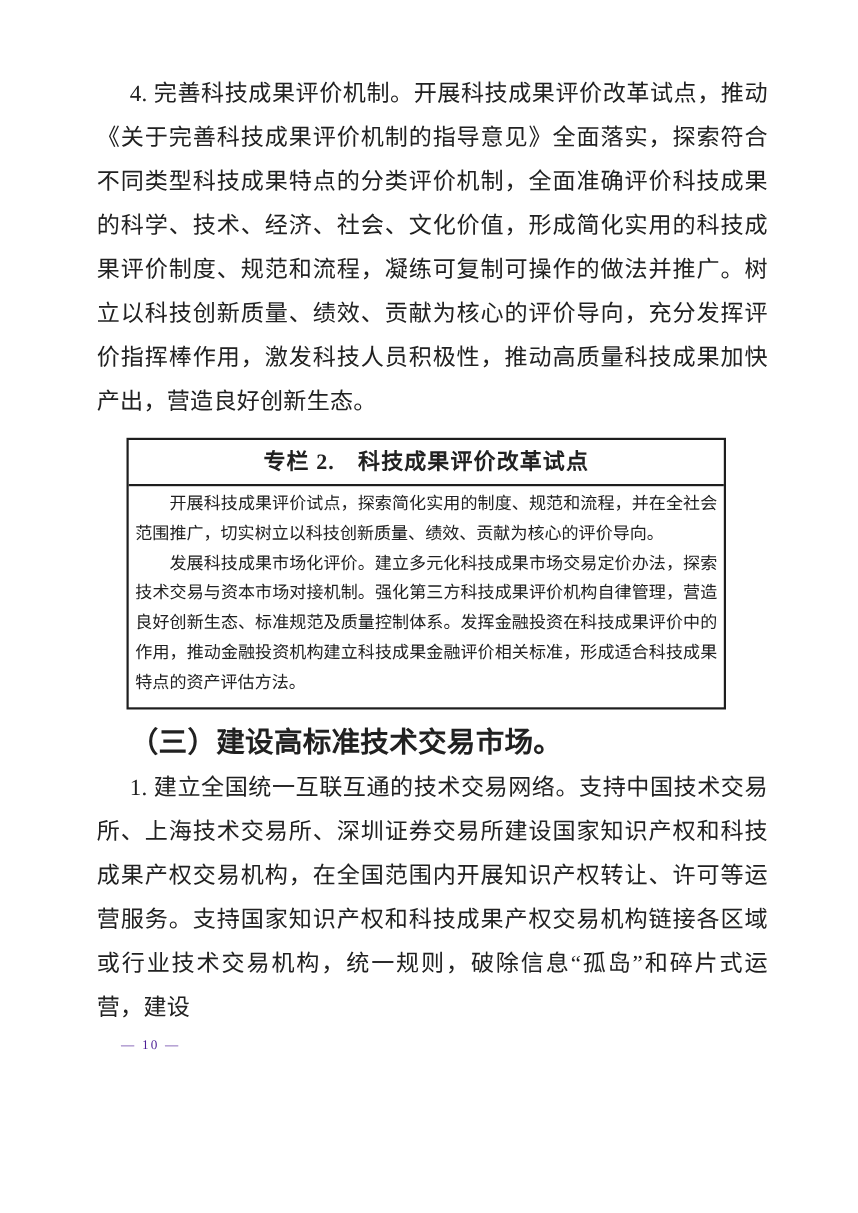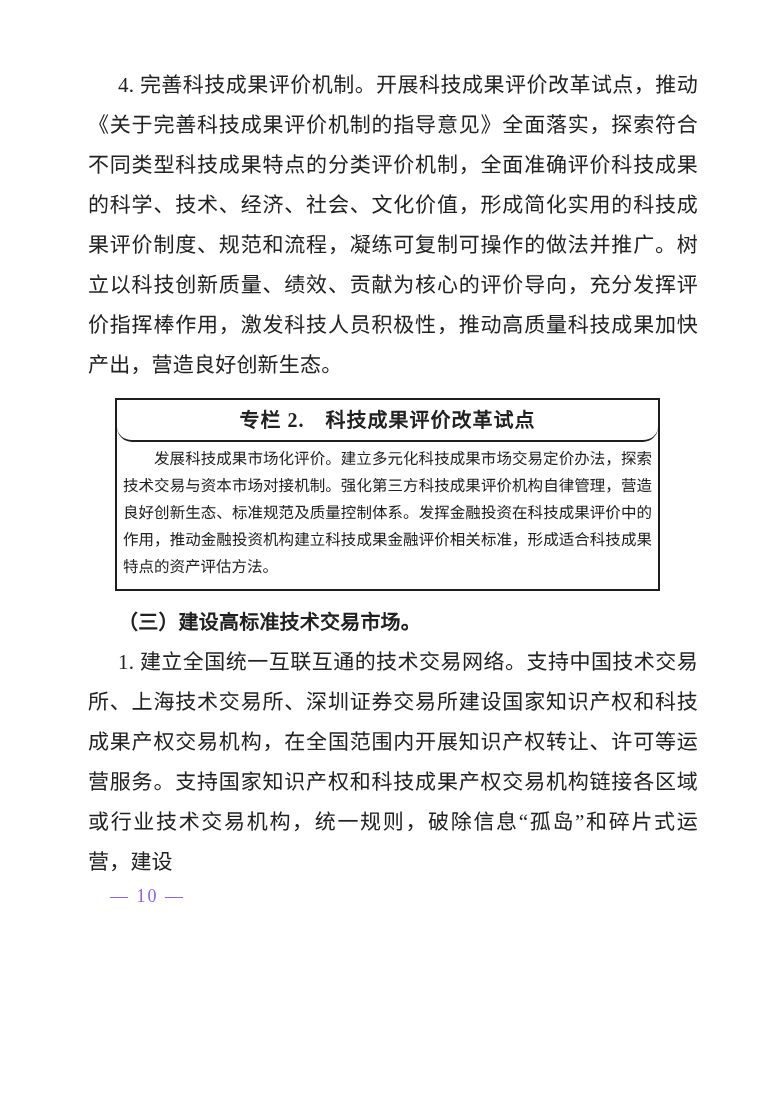--- a/index.html
+++ b/index.html
@@ -34,59 +34,59 @@
     border: 2px solid #1e1e1e;
     background: #ffffff;
   }
   .callout-title {
     font-size: 20px;
     line-height: 40px;
     font-weight: bold;
     text-align: center;
     border-bottom: 2px solid #1e1e1e;
     letter-spacing: 1px;
-    border-radius: 15px;
   }
   .callout-body {
     padding: 3px 6px 9px 6px;
   }
   .callout-body p {
     margin: 0;
     font-size: 15.5px;
     line-height: 27px;
     text-align: justify;
     text-justify: inter-ideograph;
     text-indent: 31px;
   }
   .section-heading {
     margin: 11px 0 0 0;
-    font-size: 20px;
+    font-size: 26px;
     line-height: 40px;
     font-weight: bold;
     text-indent: 30px;
     letter-spacing: 0.2px;
   }
   .page-number {
     margin: 2px 0 0 22px;
-    font-size: 18px;
+    font-size: 12px;
     line-height: 24px;
     letter-spacing: 2px;
-    color: #8b5cf6;
+    color: #4c1d95;
   }
 </style>
 </head>
 <body>
 
 <div class="page">
 
   <p class="body-para">4. 完善科技成果评价机制。开展科技成果评价改革试点，推动《关于完善科技成果评价机制的指导意见》全面落实，探索符合不同类型科技成果特点的分类评价机制，全面准确评价科技成果的科学、技术、经济、社会、文化价值，形成简化实用的科技成果评价制度、规范和流程，凝练可复制可操作的做法并推广。树立以科技创新质量、绩效、贡献为核心的评价导向，充分发挥评价指挥棒作用，激发科技人员积极性，推动高质量科技成果加快产出，营造良好创新生态。</p>
 
   <div class="callout">
     <div class="callout-title">专栏 2.　科技成果评价改革试点</div>
     <div class="callout-body">
+      <p>开展科技成果评价试点，探索简化实用的制度、规范和流程，并在全社会范围推广，切实树立以科技创新质量、绩效、贡献为核心的评价导向。</p>
       <p>发展科技成果市场化评价。建立多元化科技成果市场交易定价办法，探索技术交易与资本市场对接机制。强化第三方科技成果评价机构自律管理，营造良好创新生态、标准规范及质量控制体系。发挥金融投资在科技成果评价中的作用，推动金融投资机构建立科技成果金融评价相关标准，形成适合科技成果特点的资产评估方法。</p>
     </div>
   </div>
 
   <p class="section-heading">（三）建设高标准技术交易市场。</p>
 
   <p class="body-para">1. 建立全国统一互联互通的技术交易网络。支持中国技术交易所、上海技术交易所、深圳证券交易所建设国家知识产权和科技成果产权交易机构，在全国范围内开展知识产权转让、许可等运营服务。支持国家知识产权和科技成果产权交易机构链接各区域或行业技术交易机构，统一规则，破除信息“孤岛”和碎片式运营，建设</p>
 
   <div class="page-number">— 10 —</div>
 

